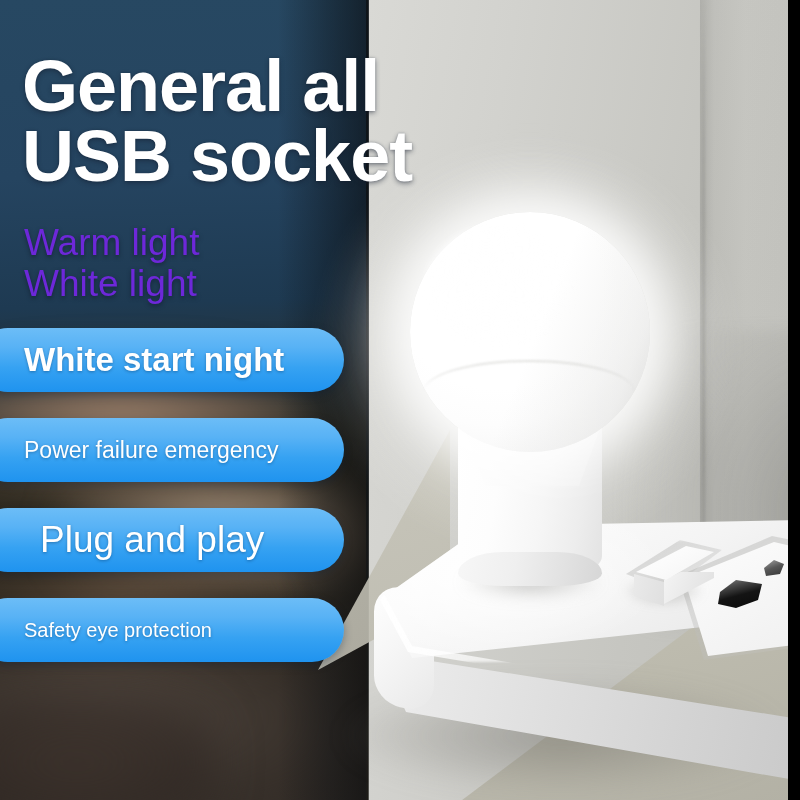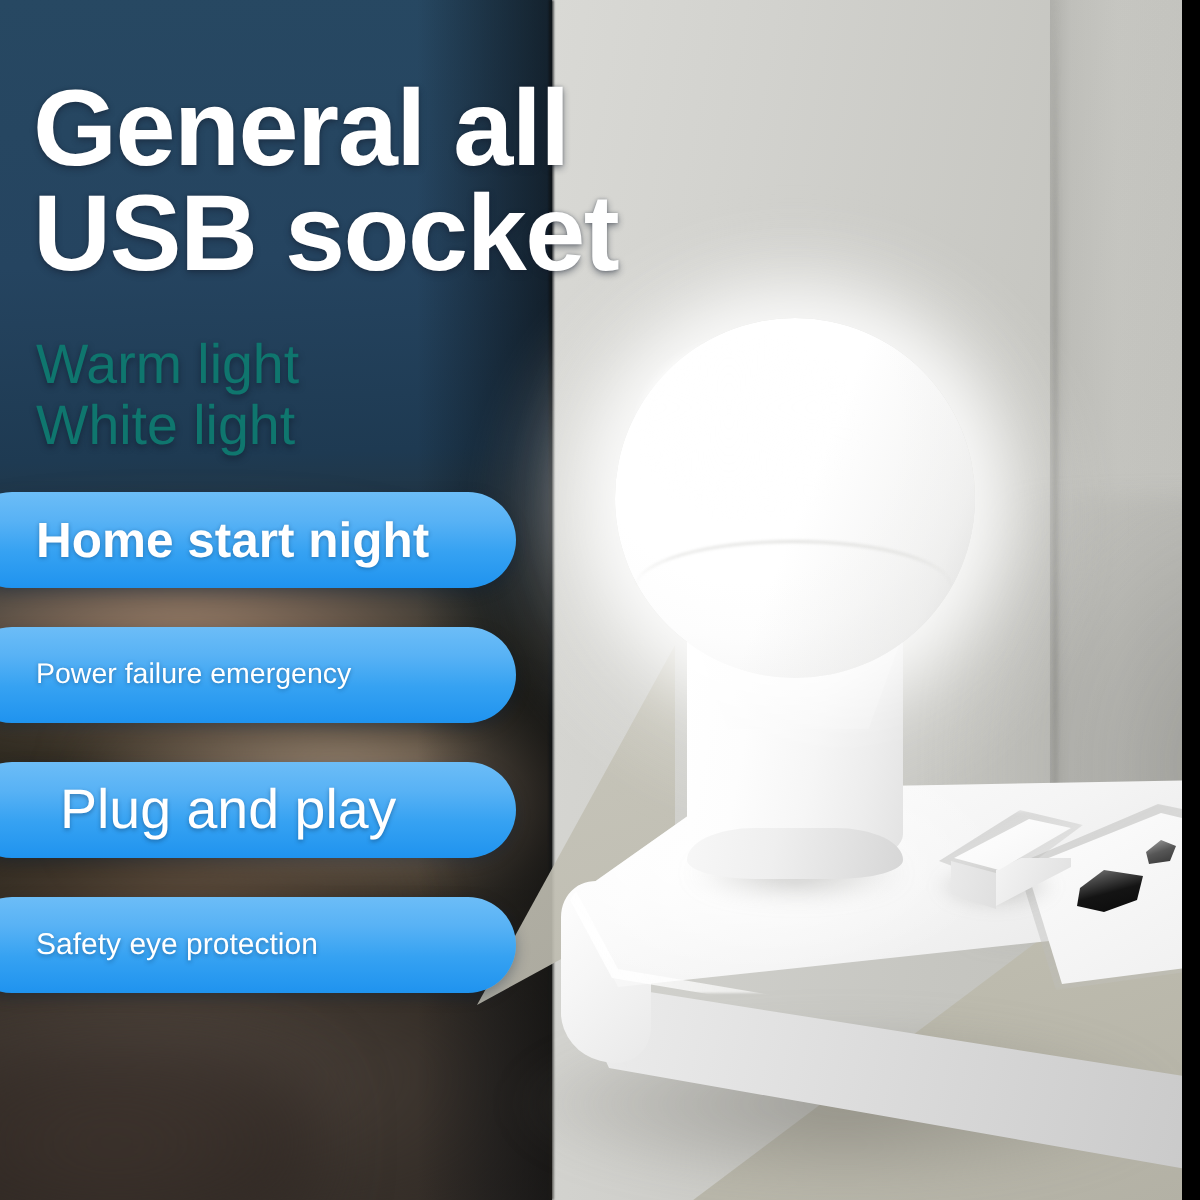--- a/index.html
+++ b/index.html
@@ -269,21 +269,21 @@
   .headline{
     position:absolute;left:22px;top:52px;width:700px;
     font-size:72px;line-height:.97;font-weight:bold;
     color:#ffffff;letter-spacing:-1px;
     text-shadow:0 2px 5px rgba(20,30,45,.48), 0 0 2px rgba(20,30,45,.30);
     white-space:pre-line;
   }
   .subline{
     position:absolute;left:24px;top:222px;width:420px;
     font-size:37px;line-height:1.12;font-weight:normal;
-    color:#0f766e;
+    color:#6d28d9;
     text-shadow:0 2px 4px rgba(12,22,36,.55);
     white-space:pre-line;
   }
 
   
   .pill{
     position:absolute;left:-24px;
     height:64px;width:368px;
     border-radius:34px;
     background:linear-gradient(180deg,#6cbdf7 0%,#58b2f5 30%,#36a2f2 62%,#1f93ef 100%);
@@ -295,21 +295,21 @@
   .pill span{
     color:#ffffff;
     white-space:nowrap;
     text-shadow:0 1px 3px rgba(12,50,90,.42);
   }
   .pill-1{top:328px;}
   .pill-2{top:418px;}
   .pill-3{top:508px;}
   .pill-4{top:598px;}
   .pill-1 span{font-size:33px;font-weight:bold;}
-  .pill-2 span{font-size:19px;font-weight:normal;}
+  .pill-2 span{font-size:23px;font-weight:normal;}
   .pill-3 span{font-size:37px;font-weight:normal;padding-left:16px;text-align:right;}
   .pill-4 span{font-size:20px;font-weight:normal;}
 </style>
 </head>
 <body>
 
 <div id="stage">
 
   <div class="wall-right"></div>
   <div class="wall-corner"></div>
@@ -365,21 +365,21 @@
     <div class="bulb-globe-sheen"></div>
     <div class="bulb-seam"></div>
   </div>
 
   <div class="headline">General all
 USB socket</div>
   <div class="subline">Warm light
 White light</div>
 
   <div class="pill pill-1">
-    <span>Home start night</span>
+    <span>White start night</span>
   </div>
   <div class="pill pill-2">
     <span>Power failure emergency</span>
   </div>
   <div class="pill pill-3">
     <span>Plug and play</span>
   </div>
   <div class="pill pill-4">
     <span>Safety eye protection</span>
   </div>

